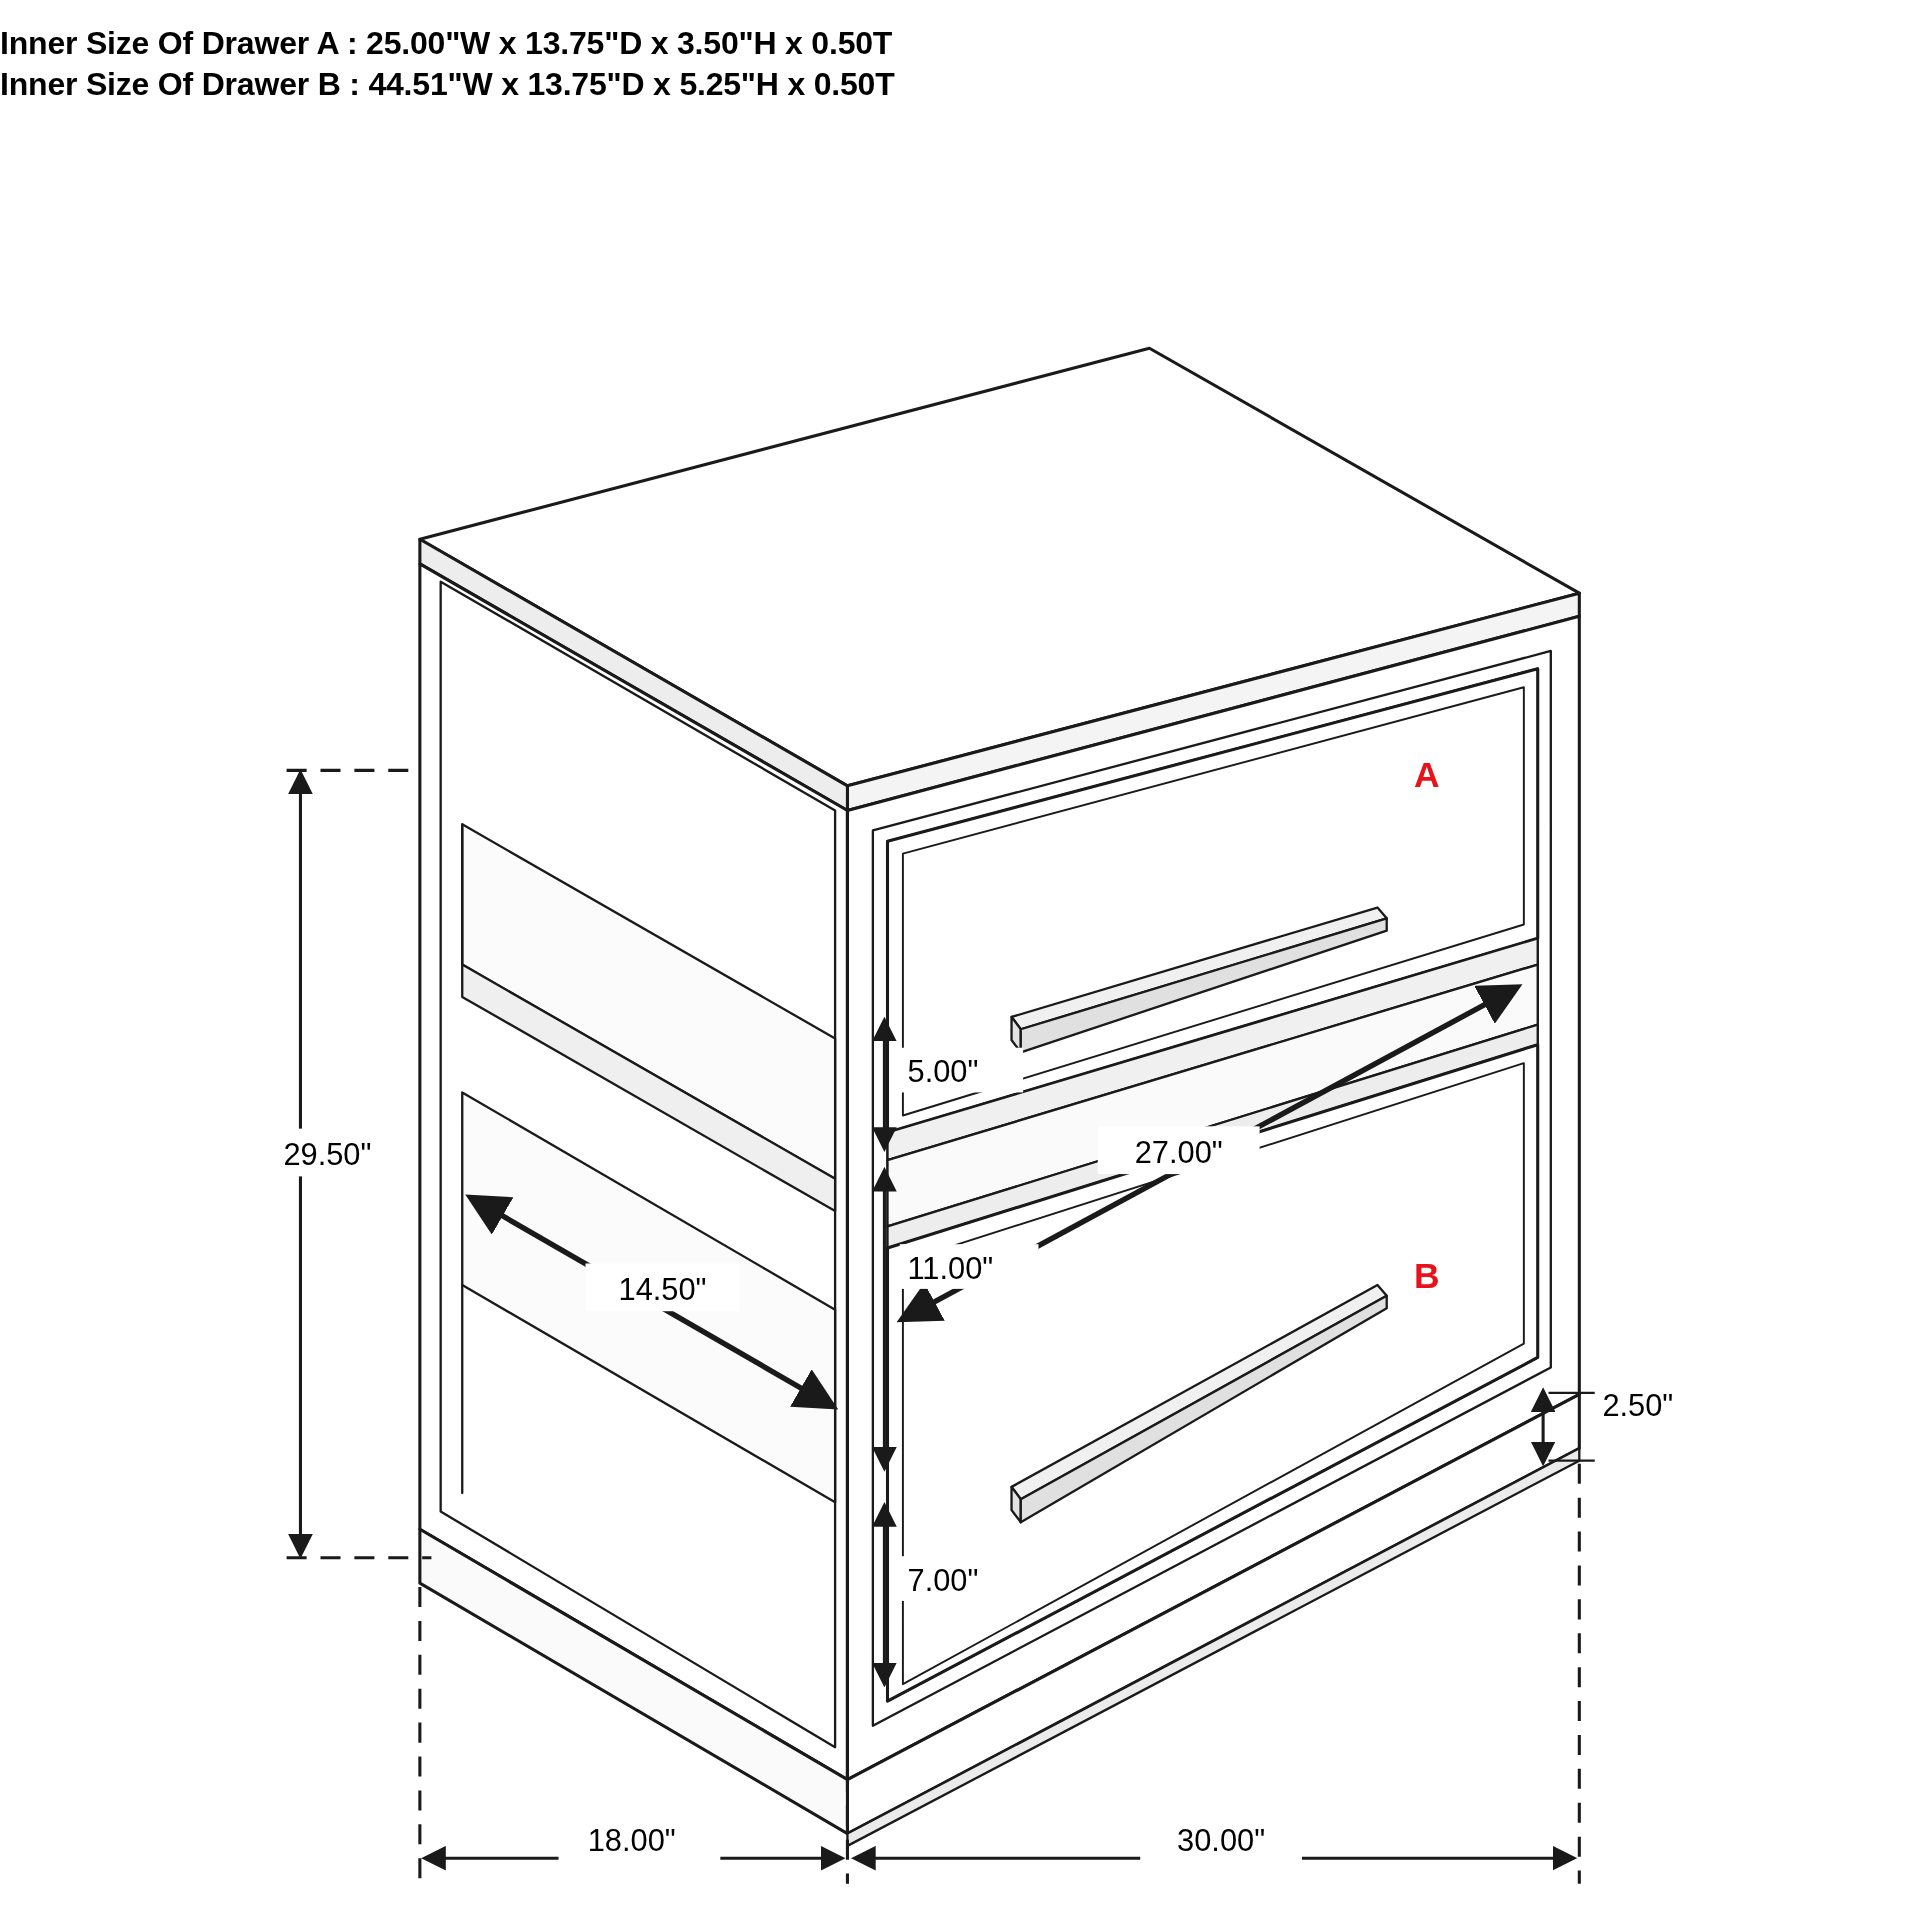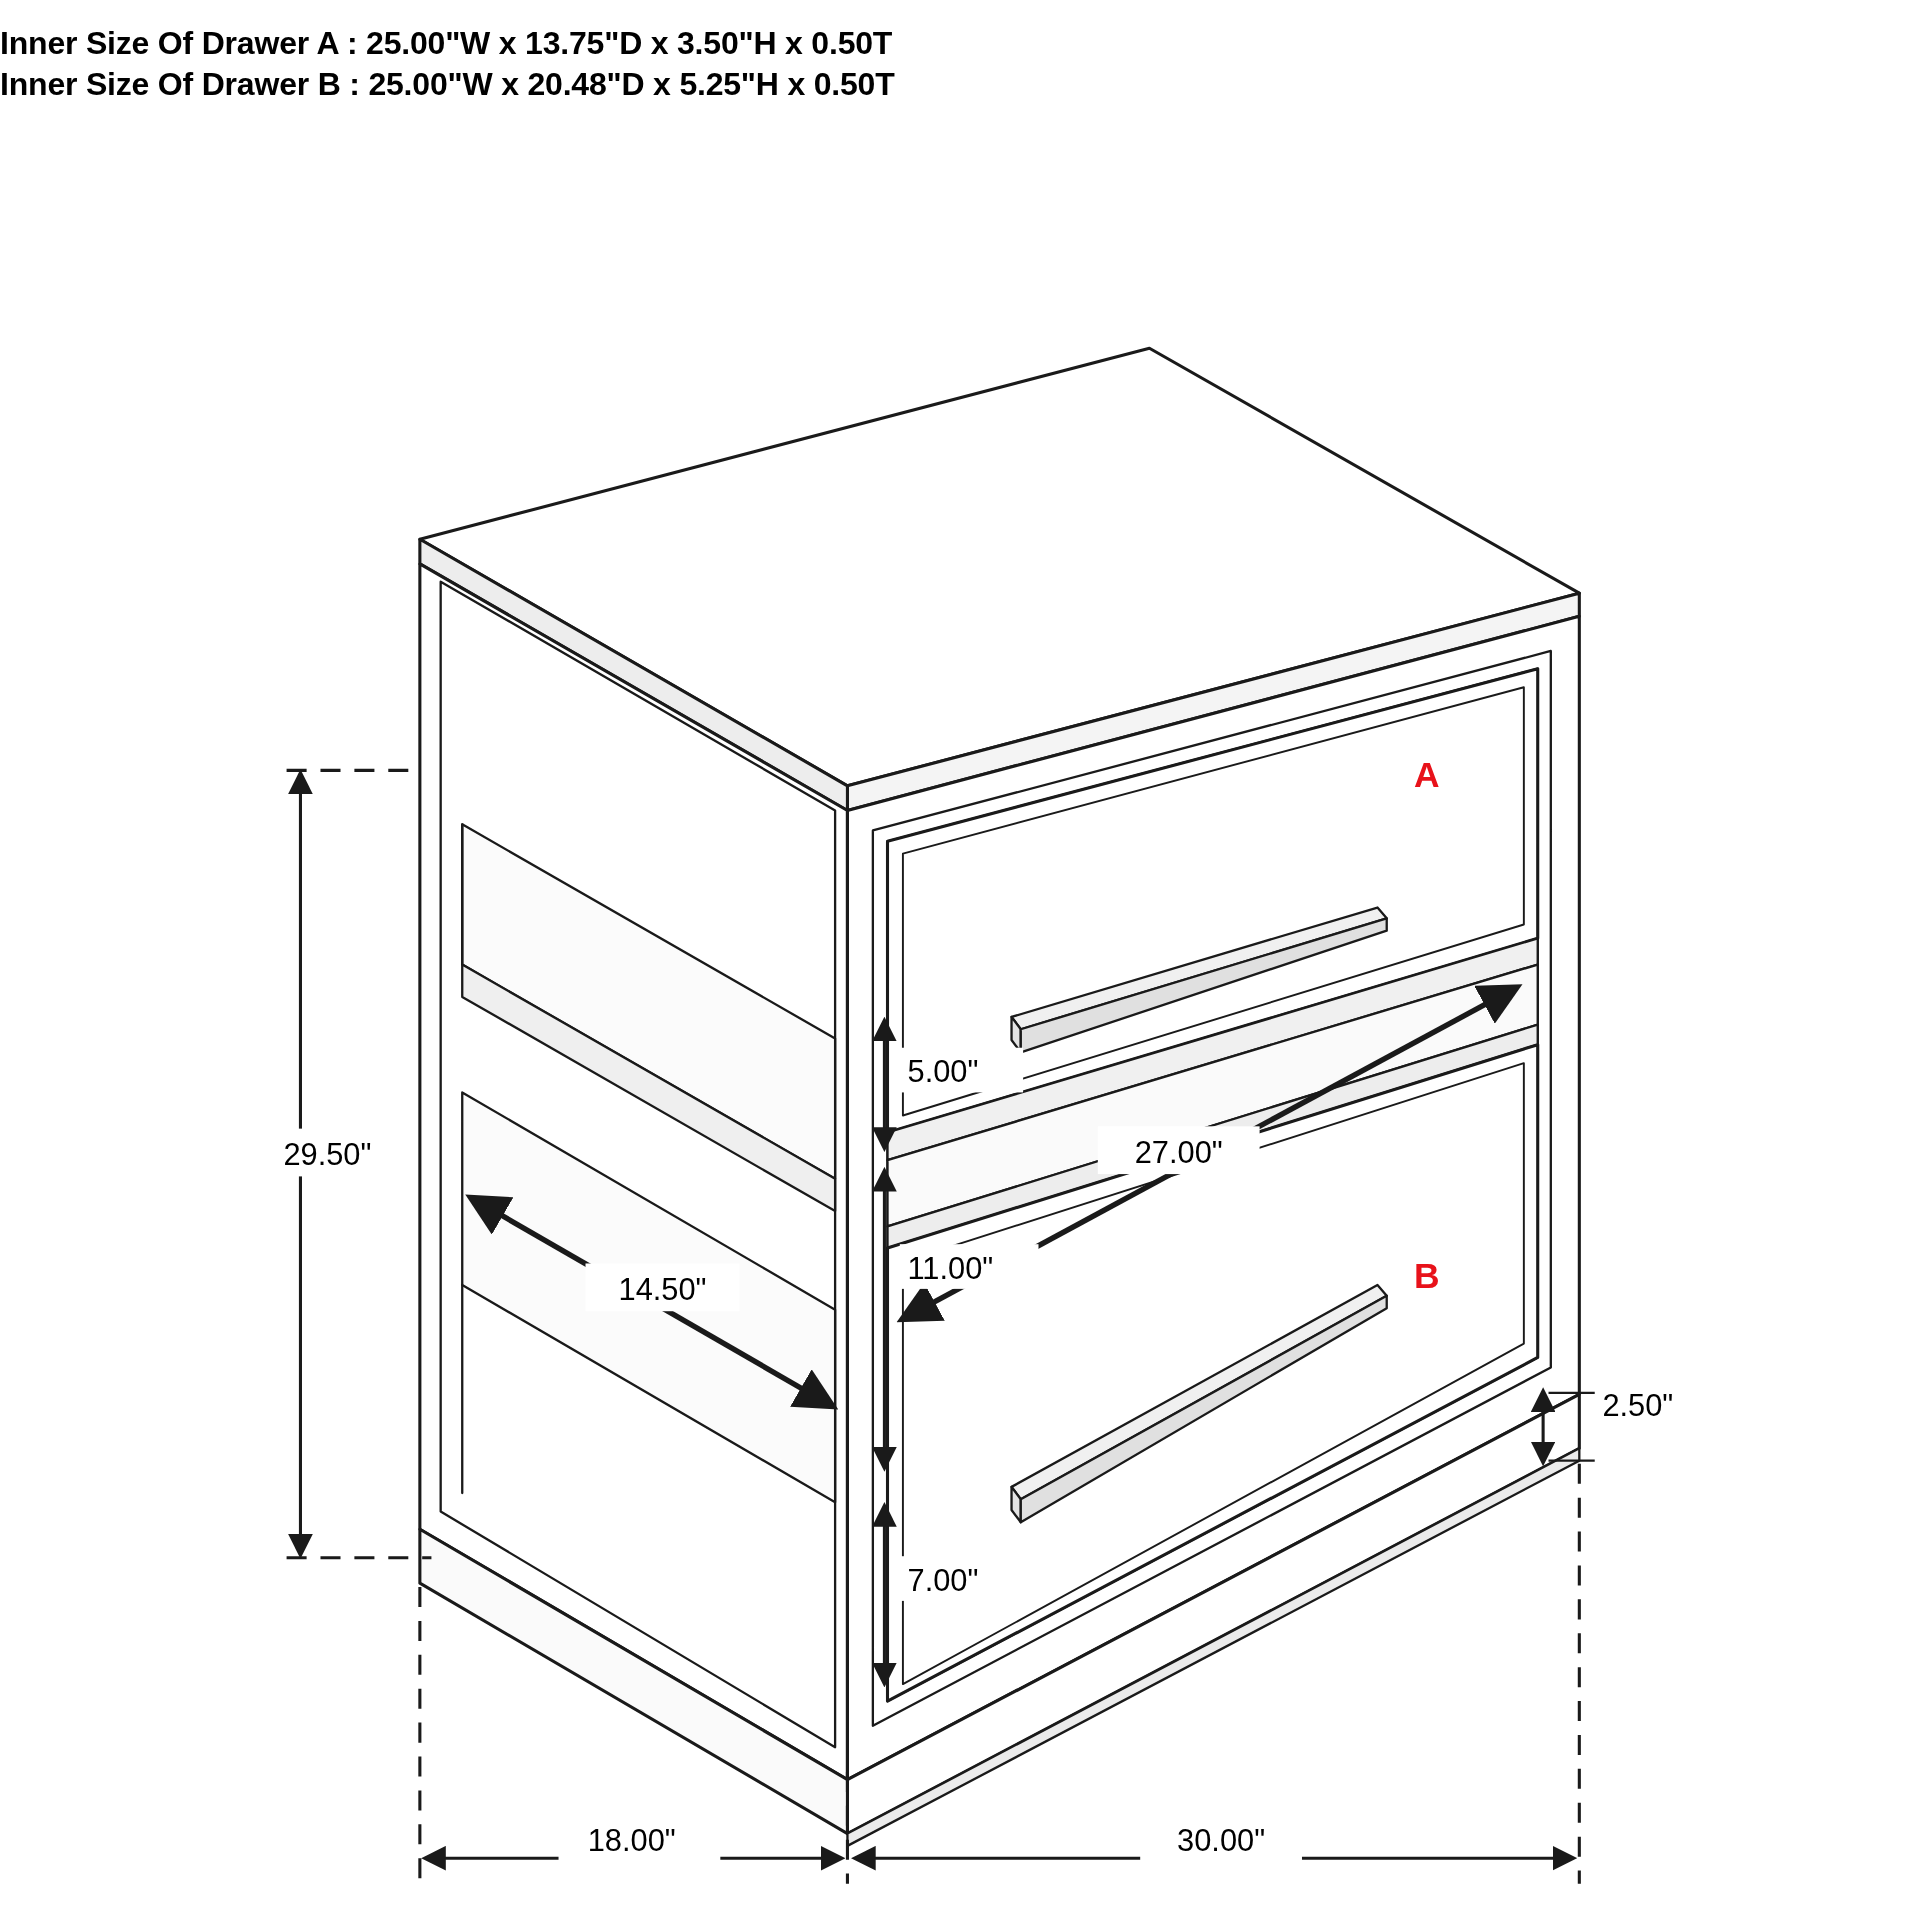--- a/index.html
+++ b/index.html
@@ -55,21 +55,21 @@
     fill: #e8121a;
   }
 </style>
 </head>
 <body>
 
 <div id="stage">
 
   <div class="header">
     <div class="header-line">Inner Size Of Drawer A : 25.00"W x 13.75"D x 3.50"H x 0.50T</div>
-    <div class="header-line">Inner Size Of Drawer B : 25.00"W x 20.48"D x 5.25"H x 0.50T</div>
+    <div class="header-line">Inner Size Of Drawer B : 44.51"W x 13.75"D x 5.25"H x 0.50T</div>
   </div>
 
   <svg class="diagram" viewBox="0 0 2500 2500">
 
     <g fill="none" stroke="#1a1a1a" stroke-width="4" stroke-linejoin="round" stroke-linecap="round">
 
       <polygon points="1492,452 2050,770 1100,1020 545,700" fill="#ffffff" stroke="#1a1a1a" stroke-width="4"></polygon>
 
       <polygon points="2050,770 2050,800 1100,1052 1100,1020" fill="#f4f4f4" stroke="#1a1a1a" stroke-width="4"></polygon>
 

